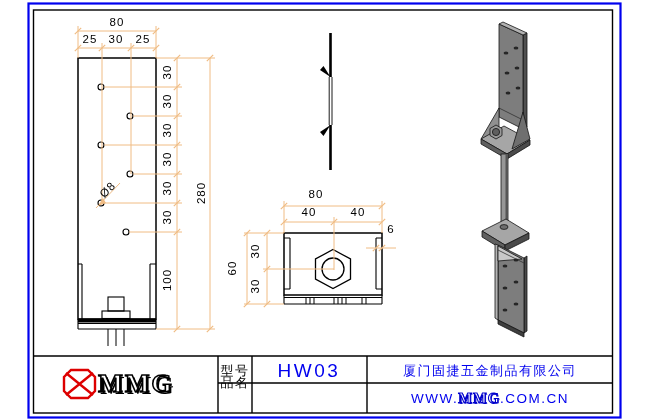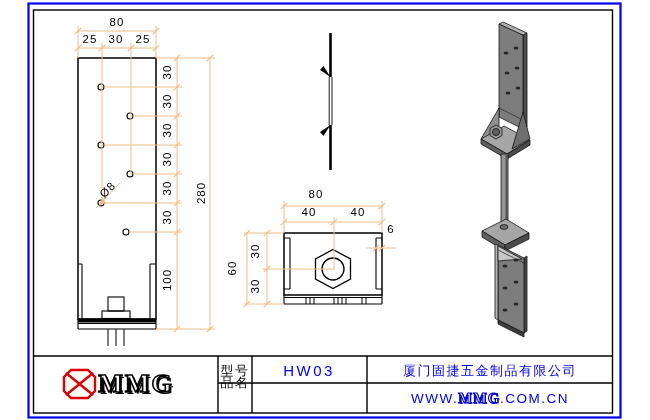--- a/index.html
+++ b/index.html
@@ -11,21 +11,21 @@
   .rt{transform:translate(-50%,-50%) rotate(-90deg);}
   .dt45{transform:translate(-50%,-50%) rotate(-45deg);}
   .tb{position:absolute;transform:translate(-50%,-50%);white-space:nowrap;line-height:1;}
   .blue{color:#0000ee;}
   .cjk{font-size:13px;letter-spacing:1.5px;}
   .logo-text{font-family:"Liberation Serif",serif;font-weight:bold;font-size:26px;
      color:#fff;-webkit-text-stroke:1.6px #000;text-shadow:2px 2px 0 #000;letter-spacing:2px;}
   .site{font-size:13.5px;letter-spacing:1.5px;}
   .site-brand{font-family:"Liberation Serif",serif;font-weight:bold;font-size:14.5px;
      color:#fff;-webkit-text-stroke:1.1px #0000cc;text-shadow:1px 1px 0 #0000cc;letter-spacing:1px;}
-  .model{font-size:15px;letter-spacing:2.5px;}
+  .model{font-size:19px;letter-spacing:2.5px;}
 </style>
 </head>
 <body>
 
 <div id="sheet">
 
   <svg id="linework" width="650" height="420" viewBox="0 0 650 420">
 
     <rect x="28.5" y="3.5" width="592" height="414" fill="none" stroke="#0000ee" stroke-width="2.2"></rect>
     <rect x="33.5" y="10" width="579" height="403" fill="none" stroke="#000" stroke-width="1.4"></rect>

